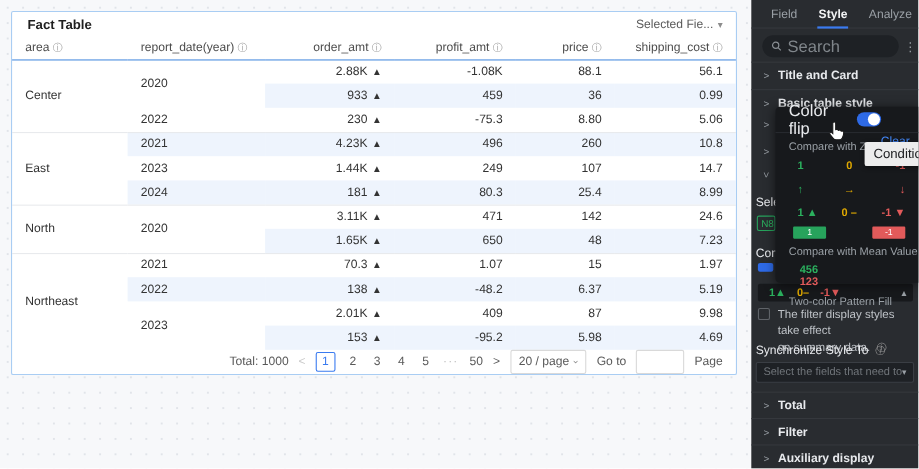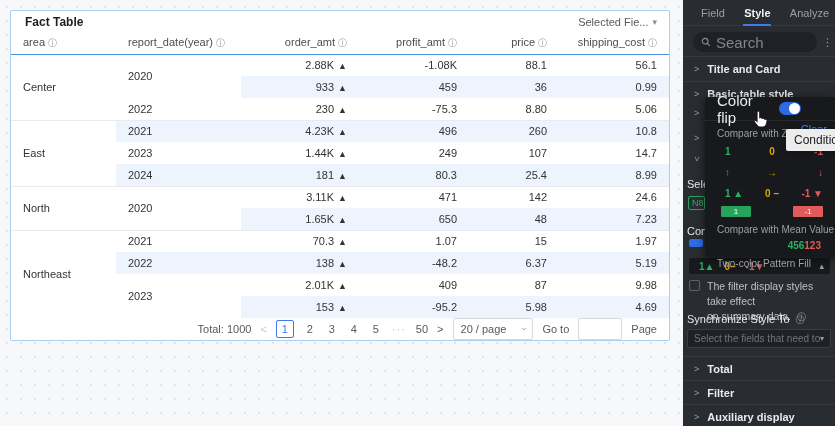--- a/index.html
+++ b/index.html
@@ -36,21 +36,21 @@
   .pager { flex:1; display:flex; align-items:center; justify-content:flex-end;
     gap:9px; padding-right:12px; font-size:11px; color:#595959; }
   .pager .arrow { font-size:11px; cursor:pointer; }
   .pager .arrow.dis { color:#c8c8c8; }
   .pages { display:flex; align-items:center; gap:10px; }
   .page { min-width:12px; text-align:center; cursor:pointer; }
   .page.active { border:1px solid #3a7bf0; color:#3a7bf0; border-radius:2px;
     width:18px; height:18px; line-height:16px; background:#fff; }
   .page.ellipsis { color:#bfbfbf; letter-spacing:1px; }
   .psize { border:1px solid #d9d9d9; border-radius:2px; height:22px; padding:0 7px;
-    display:flex; align-items:center; gap:16px; color:#595959; cursor:pointer; background:#fff;}
+    display:flex; align-items:center; gap:5px; color:#595959; cursor:pointer; background:#fff;}
   .psize .chev-down { color:#8c8c8c; }
   .goto-input { width:44px; height:22px; border:1px solid #d9d9d9; border-radius:2px; background:#fff; }
 
   .chev-down { display:inline-block; transform:rotate(90deg); font-size:9px; }
 
   
   .panel { position:absolute; left:683px; top:0; width:152px; height:426px; background:#292c30; }
   .tabs { position:absolute; left:0; top:0; width:152px; height:26px; display:flex;
     align-items:center; justify-content:space-between; padding:0 4px 0 16px;
     border-bottom:1px solid #35383d; }
@@ -94,21 +94,21 @@
   .zrow .zcell:last-child { text-align:right; padding-right:2px; }
   .c-green { color:#2bb05e; }
   .c-yellow { color:#dfa800; }
   .c-red { color:#e25a5a; }
   .chip-row { display:flex; justify-content:space-between; padding:2px 12px 0 16px; }
   .chip { width:30px; height:11px; border-radius:1px; font-size:8px; color:#fff;
     display:flex; align-items:center; justify-content:center; cursor:pointer; }
   .chip.green { background:#27a35c; }
   .chip.red { background:#e25a5a; }
   .mean-row { display:flex; justify-content:flex-end; padding:3px 14px 0 22px;
-    font-size:10px; font-weight:bold; }
+    font-size:10px; font-weight:bold;flex-direction:column; }
 
   .style-select { position:absolute; left:6px; top:258px; width:141px; height:16px;
     background:#17191c; border-radius:2px; display:flex; align-items:center;
     padding:0 6px 0 10px; cursor:pointer; }
   .style-select .item { font-size:10px; font-weight:bold; margin-right:10px; }
   .style-select .caret-up { margin-left:auto; color:#9aa0a6; font-size:9px; }
 
   .note-row { position:absolute; left:6px; top:279px; width:143px; display:flex; gap:7px; }
   .checkbox { width:11px; height:11px; border:1px solid #5f6368; border-radius:2px;
     background:transparent; margin-top:1px; flex:none; cursor:pointer; }

